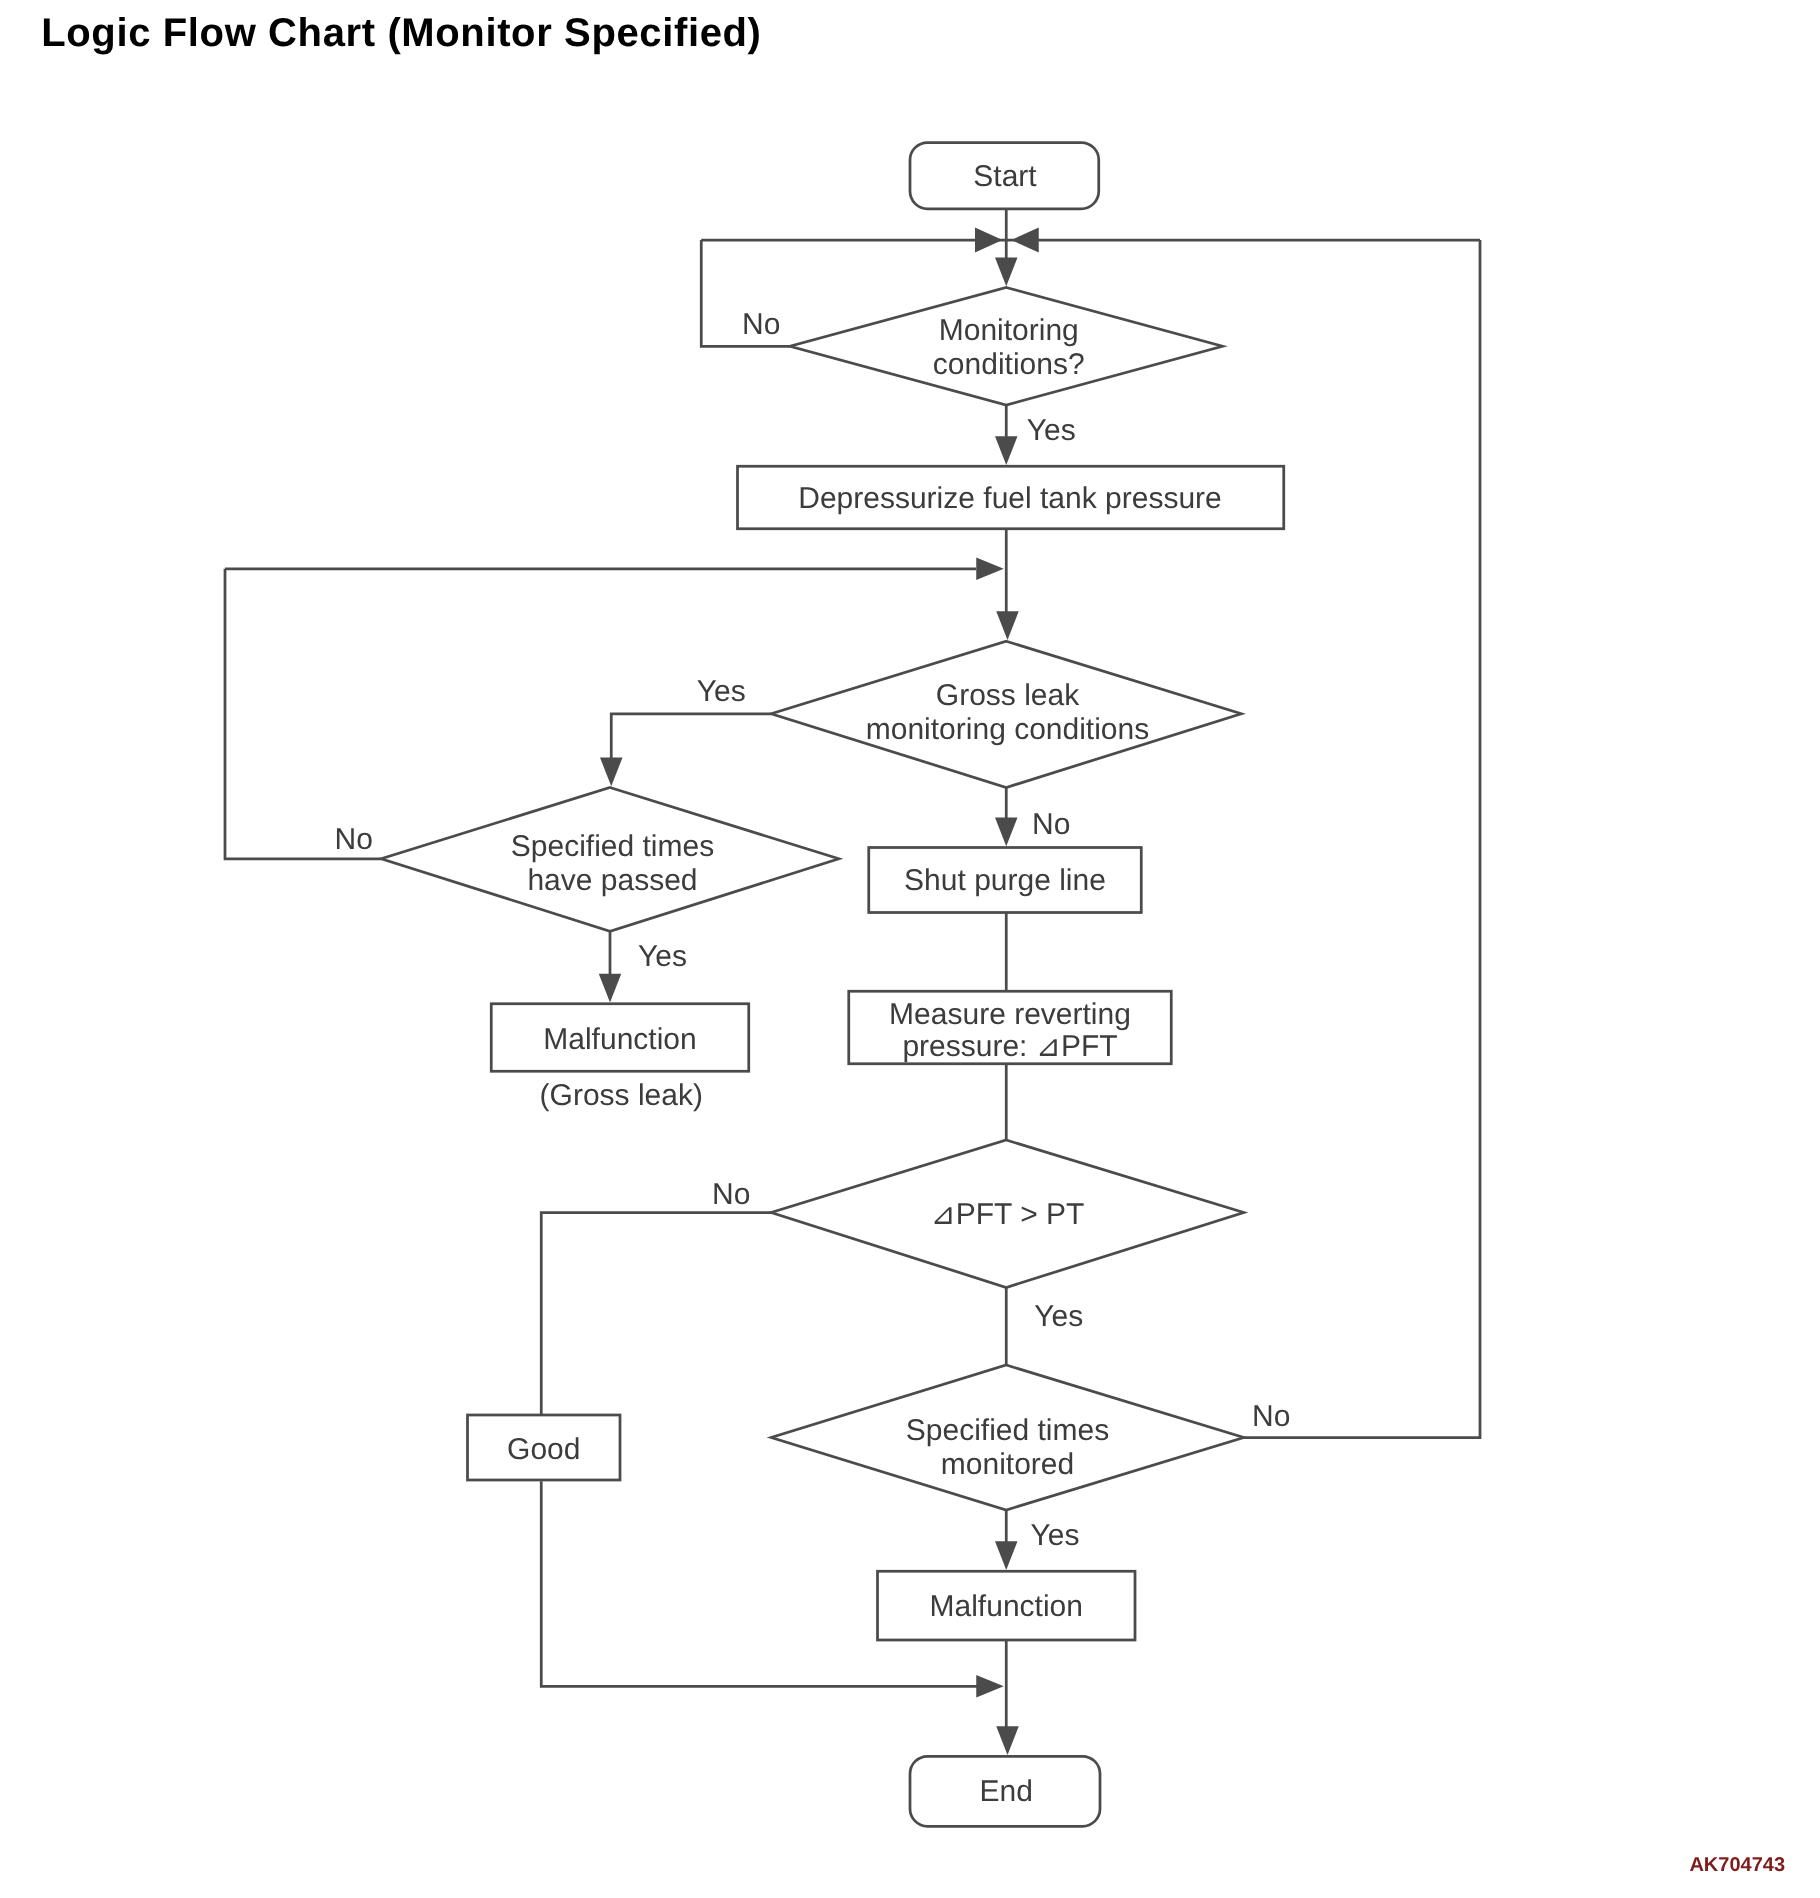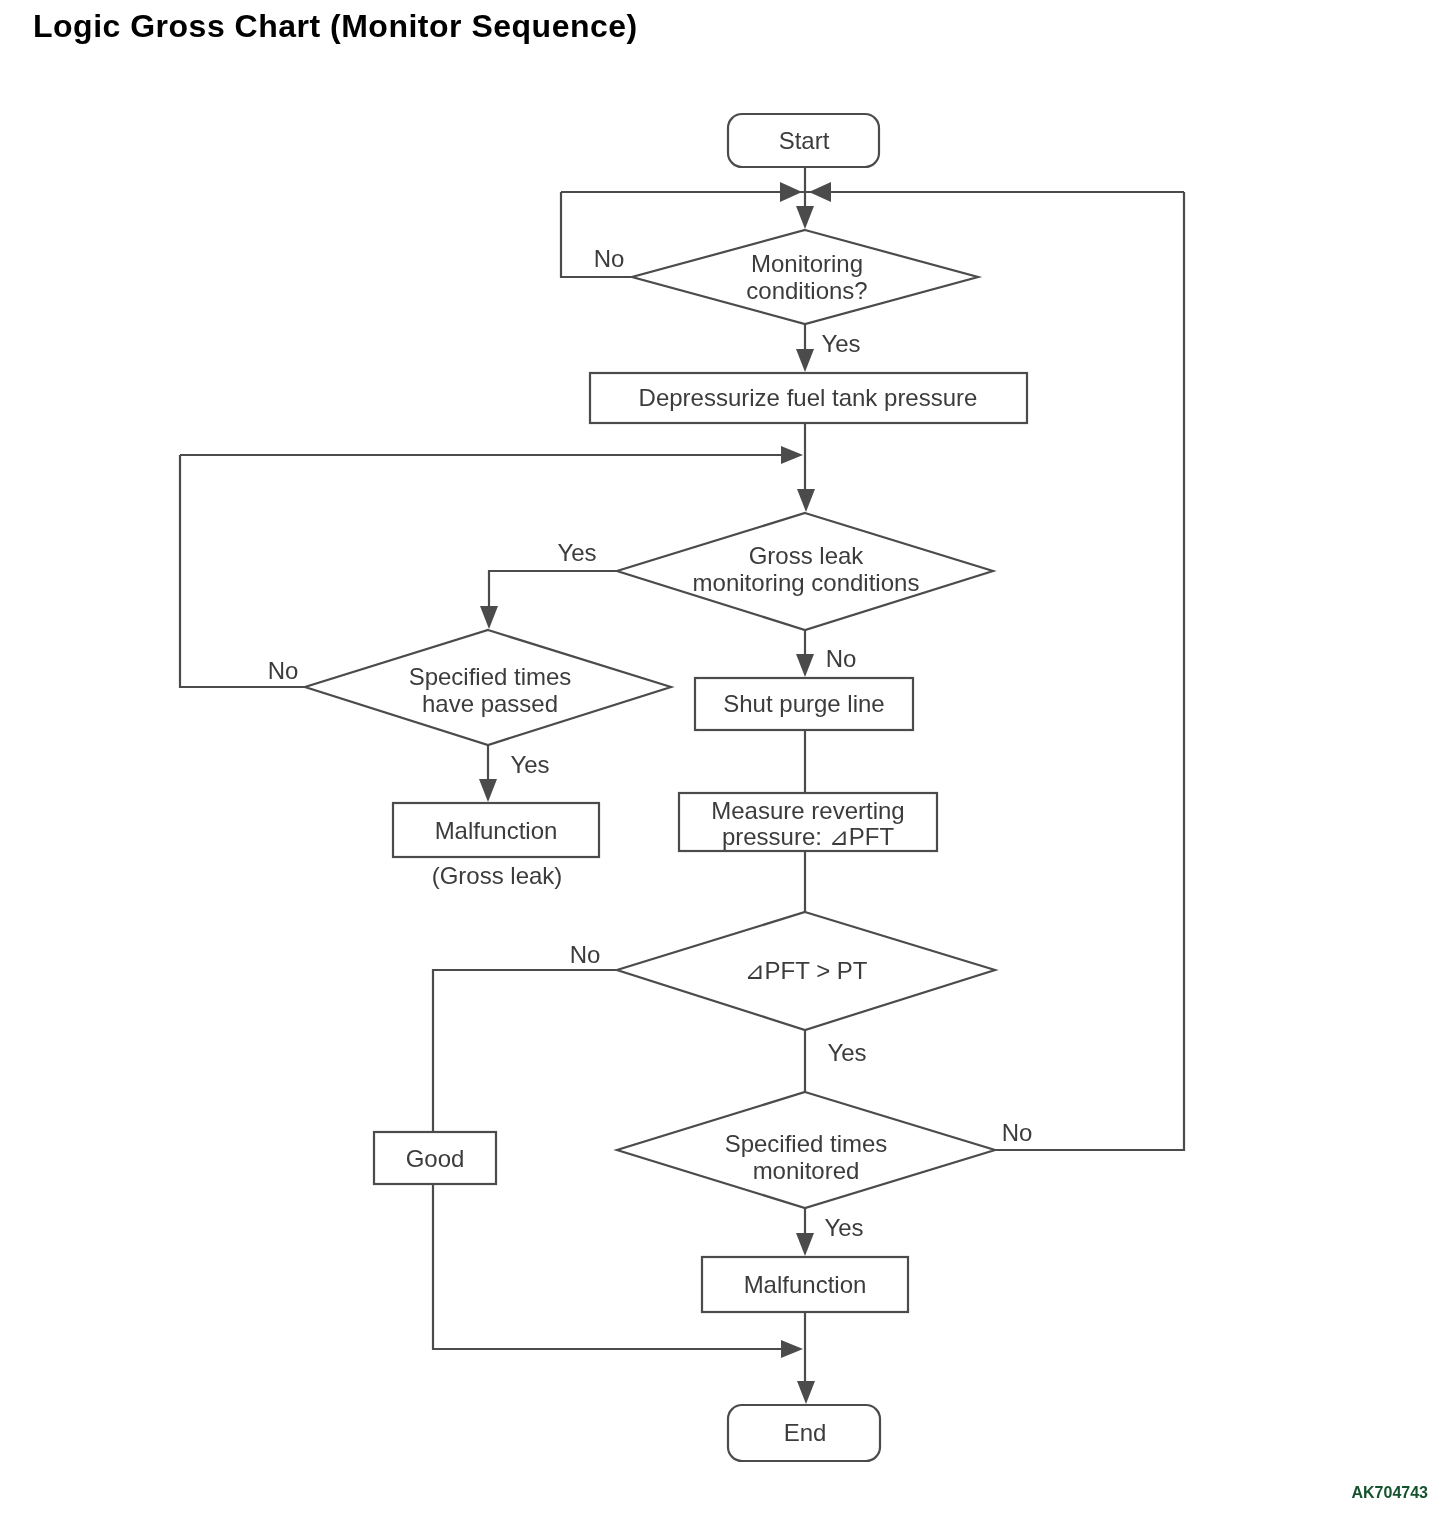--- a/index.html
+++ b/index.html
@@ -24,21 +24,21 @@
     font-weight: bold;
     color: #000000;
     letter-spacing: 0.5px;
   }
   .figure-code {
     position: absolute;
     right: 28px;
     bottom: 16px;
     font-size: 16px;
     font-weight: bold;
-    color: #14532d;
+    color: #7f1d1d;
   }
   svg.flow {
     position: absolute;
     left: 0;
     top: 0;
   }
   .shape {
     fill: #ffffff;
     stroke: #4b4b4b;
     stroke-width: 2.2;
@@ -61,21 +61,21 @@
     fill: #3c3c3c;
     font-size: 24px;
     text-anchor: middle;
   }
 </style>
 </head>
 <body>
 
 <div class="page">
 
-  <h1 class="page-title">Logic Gross Chart (Monitor Sequence)</h1>
+  <h1 class="page-title">Logic Flow Chart (Monitor Specified)</h1>
 
   <svg class="flow" width="1456" height="1518" viewBox="0 0 1456 1518">
 
     <g>
 
       <path class="edge" d="M805,167 V208"></path>
 
       <path class="edge" d="M561,192 H1184"></path>
 
       <path class="edge" d="M632,277 H561 V192"></path>

